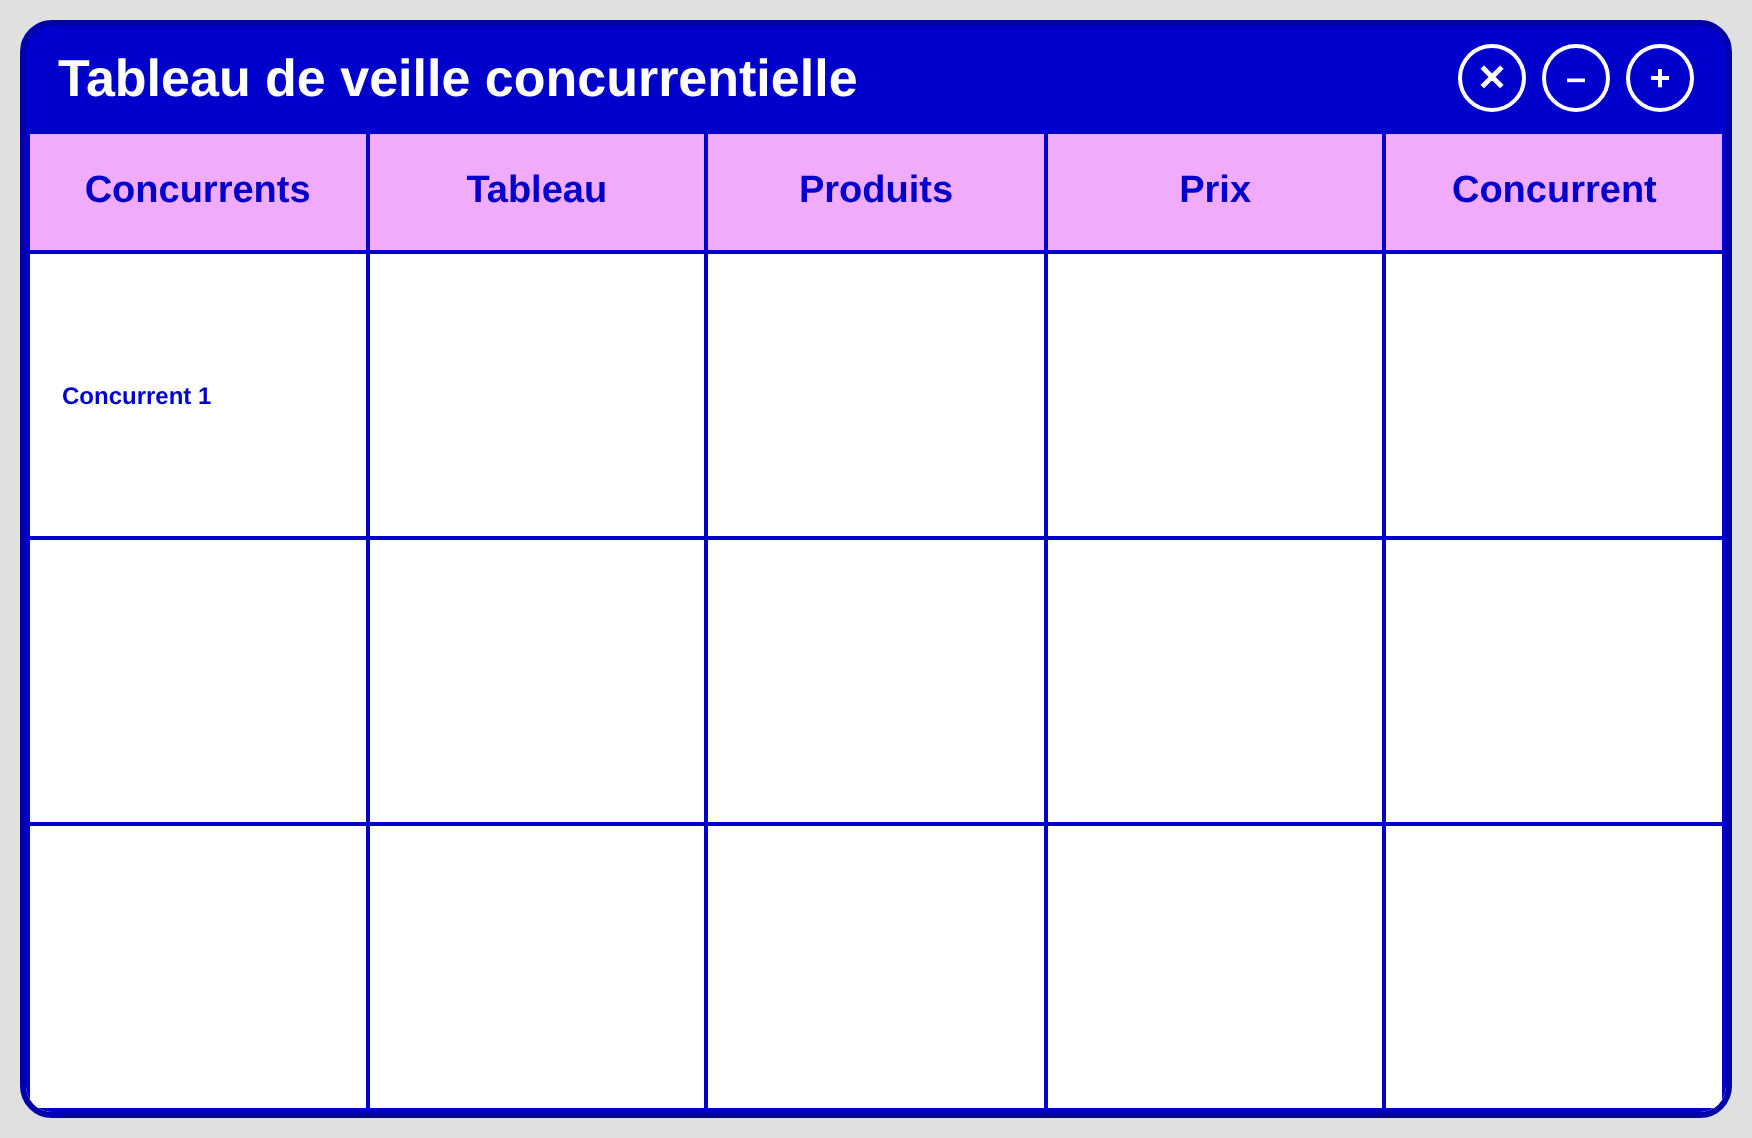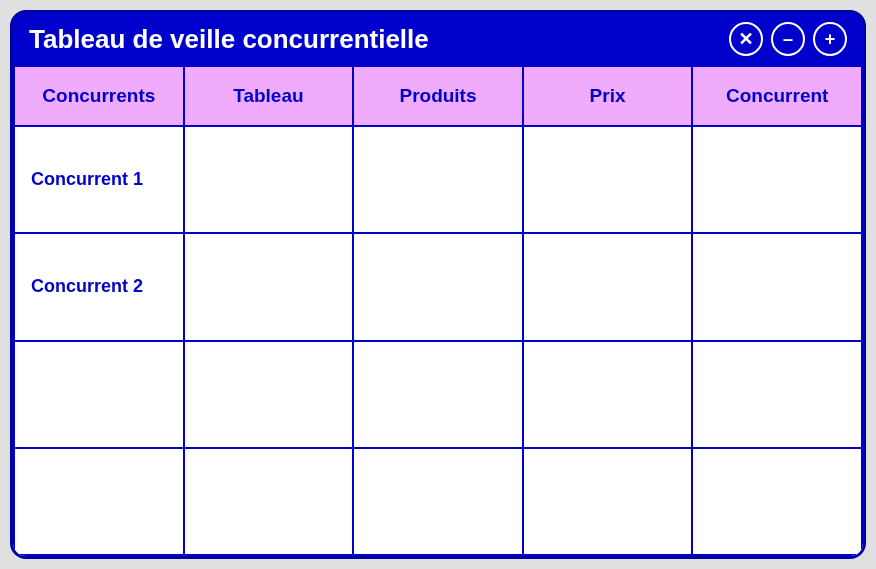--- a/index.html
+++ b/index.html
@@ -94,21 +94,21 @@
       height: 60px;
       vertical-align: middle;
       background: #f0abfc;
     }
 
     tbody td {
       height: 80px;
       vertical-align: middle;
       color: #0000cc;
       font-weight: bold;
-      font-size: 18px;
+      font-size: 12px;
     }
 
     tbody td:first-child {
       text-align: left;
       padding-left: 16px;
     }
 
     tbody td:not(:first-child) {
       background: white;
     }
@@ -166,29 +166,20 @@
         <tr>
           <td>
             <span>Concurrent 1</span>
           </td>
           <td></td>
           <td></td>
           <td></td>
           <td></td>
         </tr>
         <tr>
-          <td>
-            <span>Concurrent 2</span>
-          </td>
-          <td></td>
-          <td></td>
-          <td></td>
-          <td></td>
-        </tr>
-        <tr>
           <td></td>
           <td></td>
           <td></td>
           <td></td>
           <td></td>
         </tr>
         <tr>
           <td></td>
           <td></td>
           <td></td>

